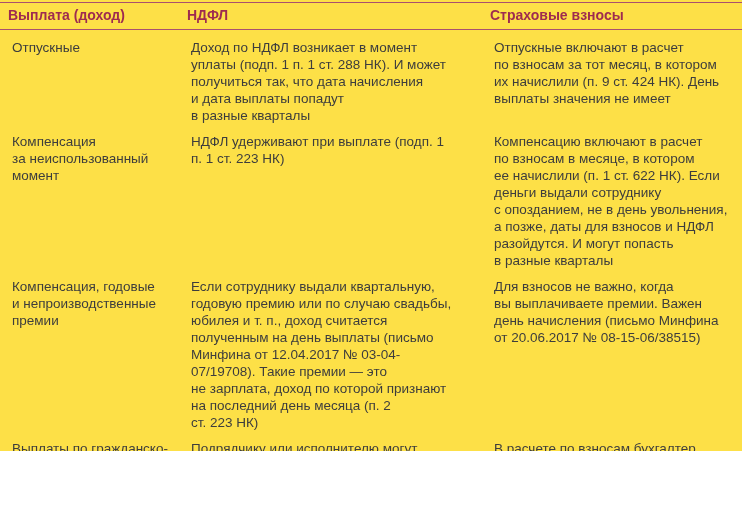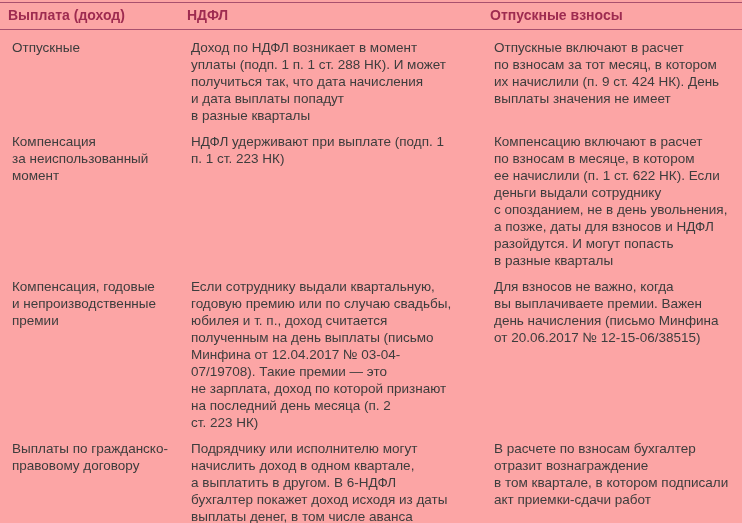--- a/index.html
+++ b/index.html
@@ -4,21 +4,21 @@
 <style>
   * { margin: 0; padding: 0; box-sizing: border-box; }
   html, body { background: #ffffff; }
   body {
     font-family: "Liberation Sans", sans-serif;
     color: #3d3d3d;
     width: 742px;
     height: 523px;
     overflow: hidden;
   }
-  .page { width: 742px; height: 523px; overflow: hidden; background: #fca5a5; }
+  .page { width: 742px; height: 451px; overflow: hidden; background: #fde047; }
   table.ref-table {
     width: 742px;
     border-collapse: collapse;
     table-layout: fixed;
     margin-top: 2px;
   }
   col.c1 { width: 179px; }
   col.c2 { width: 303px; }
   col.c3 { width: 260px; }
   thead th {
@@ -47,21 +47,21 @@
   <table class="ref-table">
     <colgroup>
       <col class="c1">
         <col class="c2">
         <col class="c3">
     </colgroup>
     <thead>
       <tr>
         <th>Выплата (доход)</th>
         <th>НДФЛ</th>
-        <th>Отпускные взносы</th>
+        <th>Страховые взносы</th>
       </tr>
     </thead>
     <tbody>
       <tr>
         <td>Отпускные</td>
         <td>Доход по НДФЛ возникает в момент
 уплаты (подп. 1 п. 1 ст. 288 НК). И может
 получиться так, что дата начисления
 и дата выплаты попадут
 в разные кварталы</td>
@@ -94,21 +94,21 @@
 юбилея и т. п., доход считается
 полученным на день выплаты (письмо
 Минфина от 12.04.2017 № 03-04-
 07/19708). Такие премии — это
 не зарплата, доход по которой признают
 на последний день месяца (п. 2
 ст. 223 НК)</td>
         <td>Для взносов не важно, когда
 вы выплачиваете премии. Важен
 день начисления (письмо Минфина
-от 20.06.2017 № 12-15-06/38515)</td>
+от 20.06.2017 № 08-15-06/38515)</td>
       </tr>
       <tr>
         <td>Выплаты по гражданско-
 правовому договору</td>
         <td>Подрядчику или исполнителю могут
 начислить доход в одном квартале,
 а выплатить в другом. В 6-НДФЛ
 бухгалтер покажет доход исходя из даты
 выплаты денег, в том числе аванса</td>
         <td>В расчете по взносам бухгалтер

